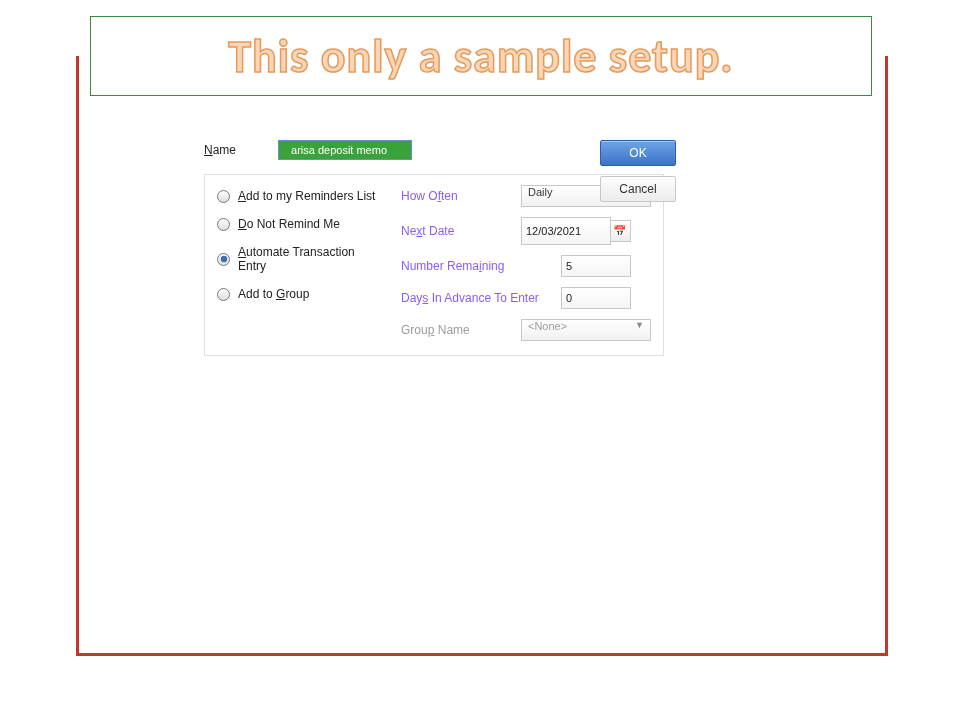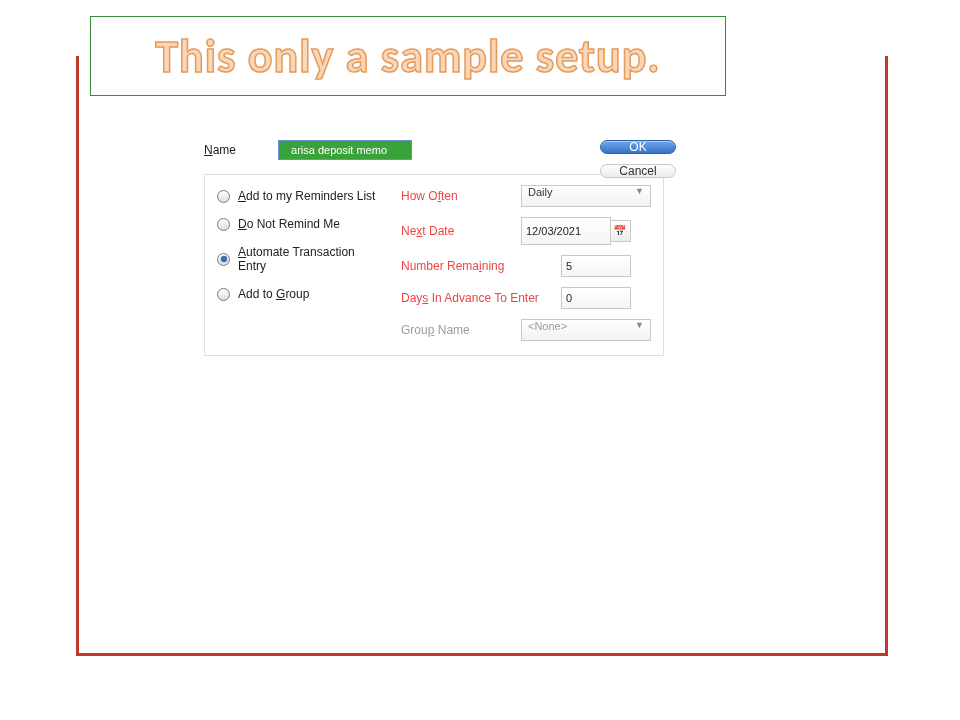--- a/index.html
+++ b/index.html
@@ -9,21 +9,21 @@
     position:absolute;
     left:76px; top:56px;
     width:812px; height:600px;
     border:3px solid #c0392b;
     border-top:none;
     background:#fff;
   }
   .banner-box{
     position:absolute;
     left:90px; top:16px;
-    width:636px; height:80px;
+    width:782px; height:80px;
     border:1px solid #3c8a3c;
     background:#fff;
     display:flex; align-items:center; justify-content:center;
   }
   .banner-text{
     font-size:46px;
     font-weight:700;
     letter-spacing:1px;
     color:#fbd6b6;
     -webkit-text-stroke:1.5px #e49b5b;
@@ -75,21 +75,21 @@
     flex:none;
   }
   .radio.checked::after{
     content:"";width:6px;height:6px;border-radius:50%;
     background:#3a6fb7;
     box-shadow:0 0 1px #284d7e;
   }
   .radio-label{font-size:12px;color:#222;}
 
   .field-row{display:flex;align-items:center;}
-  .field-label{width:120px;font-size:12px;color:#ef4444;}
+  .field-label{width:120px;font-size:12px;color:#8b5cf6;}
   .field-label.disabled{color:#9c9c9c;}
   .field-label.wide{width:160px;}
 
   .select,.select-dis{
     height:22px;border:1px solid #c8c8c8;background:linear-gradient(#fff,#f1f1f1);
     display:flex;align-items:flex-start;justify-content:space-between;
     padding:0 6px;font-size:11px;color:#333;cursor:pointer;
     width:130px;
   }
   .select-dis{color:#9c9c9c;cursor:default;}
@@ -113,21 +113,21 @@
     background:linear-gradient(#fff,#f5f5f5);
   }
 
   .btns{
     position:absolute;
     left:600px; top:140px;
     width:76px;
     display:flex;flex-direction:column;gap:10px;
   }
   .btn{
-    height:14px;border:1px solid #c8c8c8;border-radius:8px;
+    height:26px;border:1px solid #c8c8c8;border-radius:2px;
     display:flex;align-items:center;justify-content:center;
     font-size:12px;cursor:pointer;
   }
   .btn-primary{
     background:linear-gradient(#6fa4e6,#3a74c8);
     border-color:#2d5fa8;color:#fff;
     box-shadow:inset 0 1px 0 rgba(255,255,255,.4);
   }
   .btn-default{
     background:linear-gradient(#fdfdfd,#ececec);color:#333;

